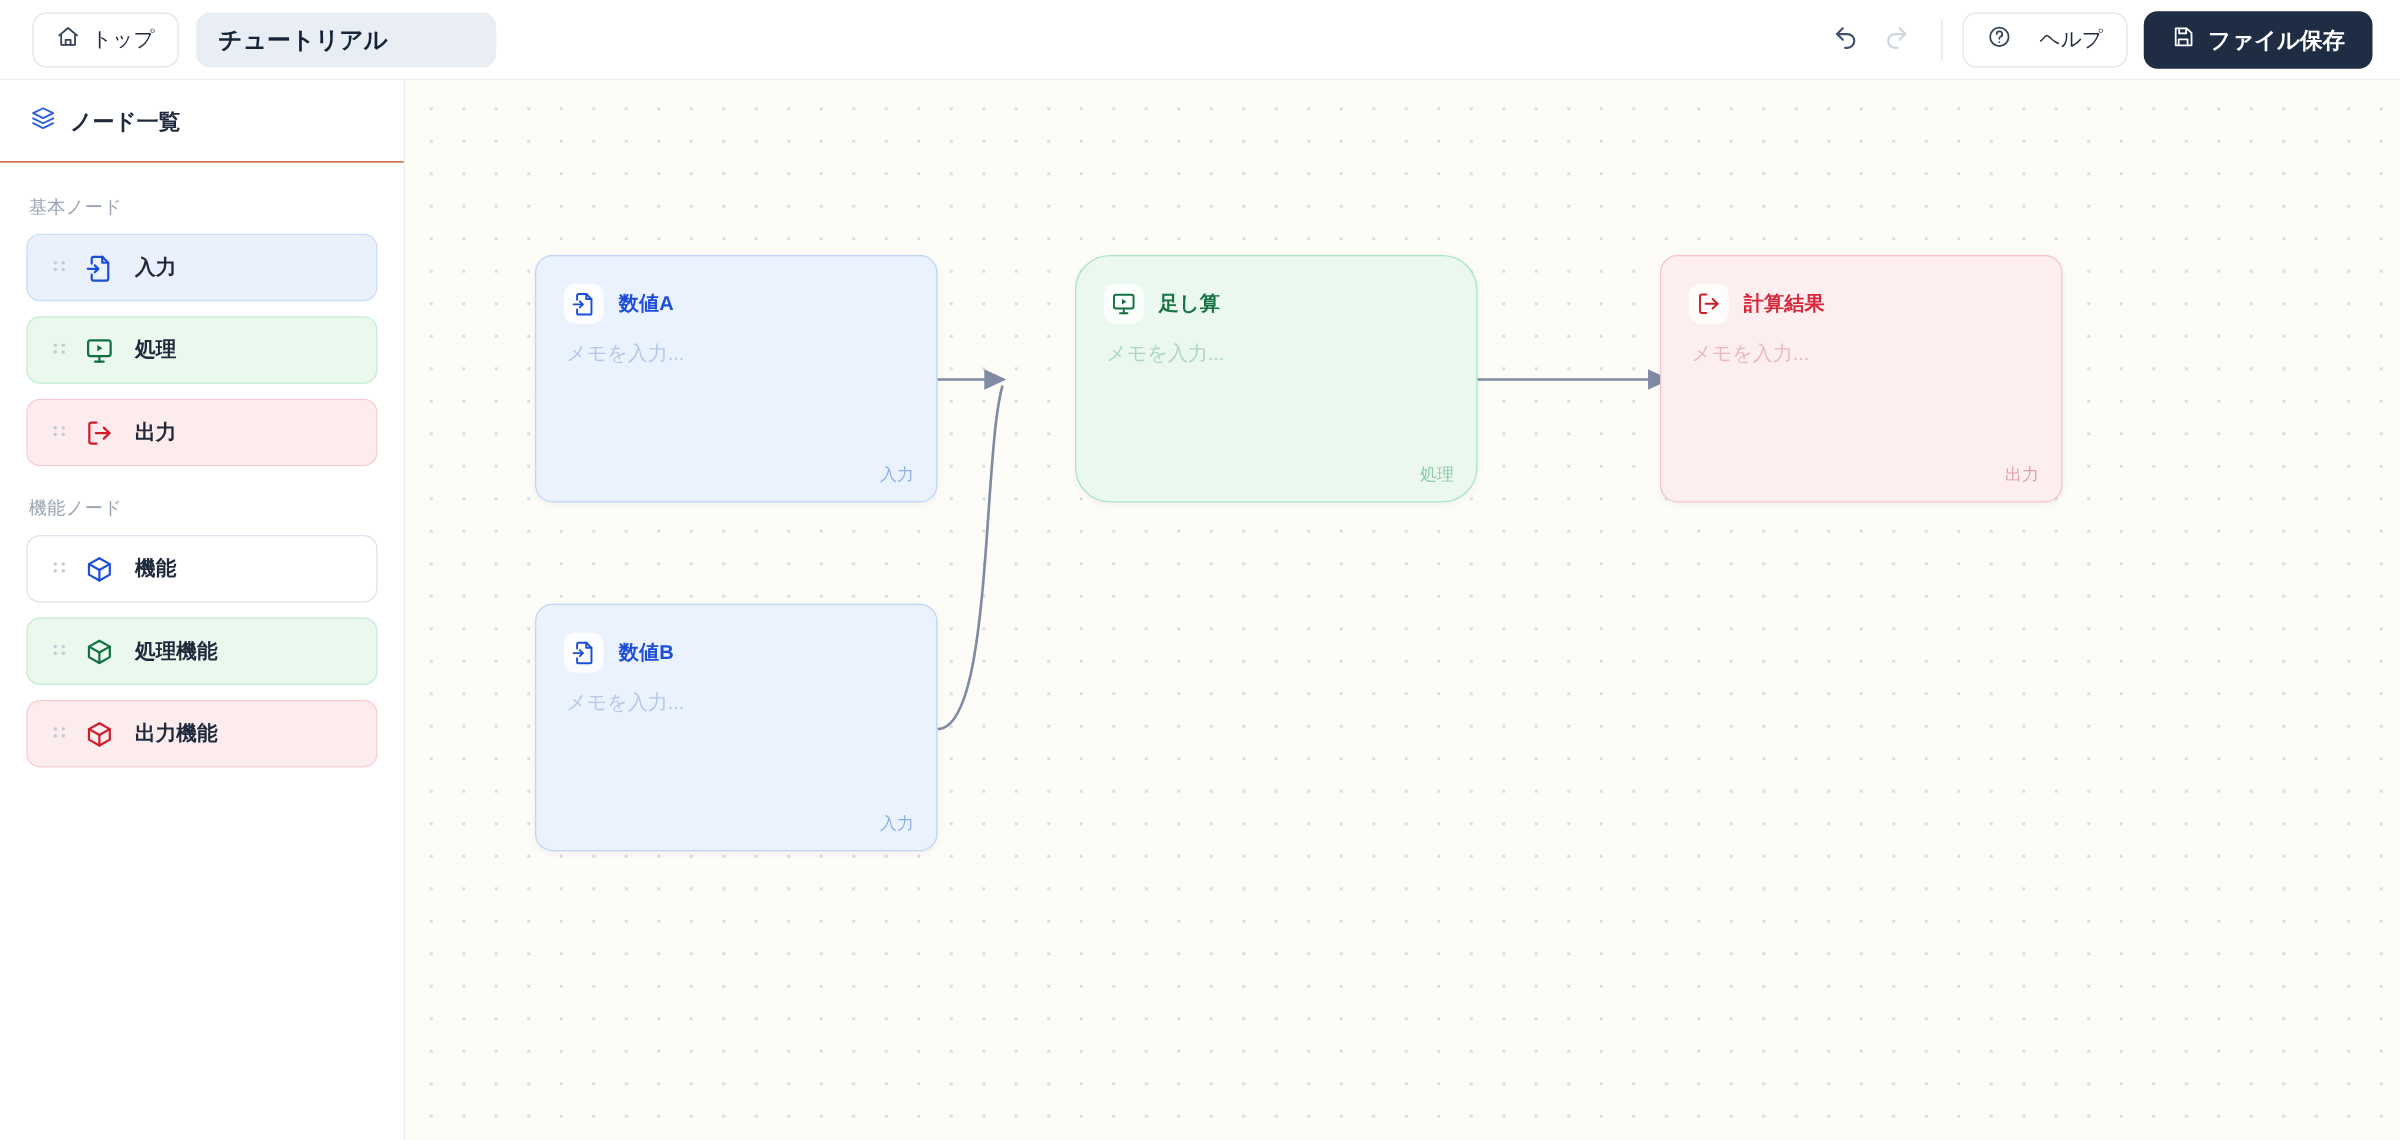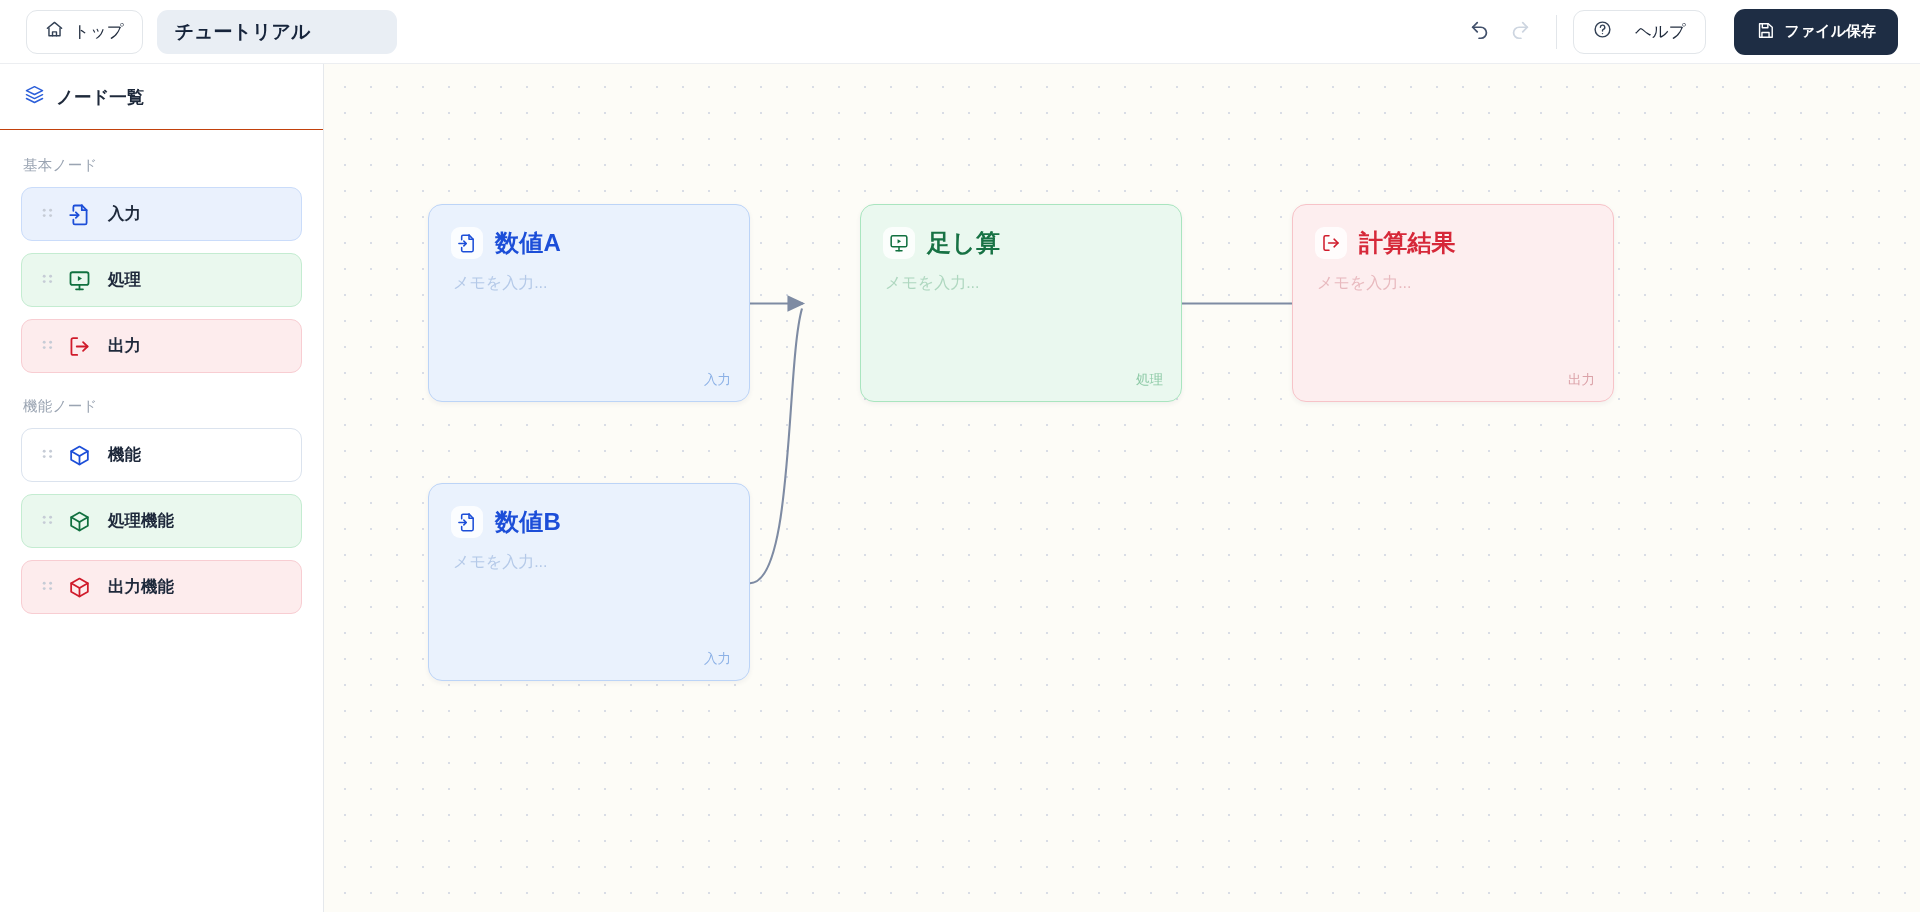--- a/index.html
+++ b/index.html
@@ -49,26 +49,26 @@
     width: 1px; height: 34px; background: #e2e6ea; margin: 0 16px;
   }
   .help-btn {
     height: 44px; display: flex; align-items: center; gap: 23px;
     padding: 0 19px;
     border: 1px solid #e2e6ea; border-radius: 11px;
     background: #ffffff; color: #1e293b;
     font-size: 16.5px; font-weight: 500; cursor: pointer;
   }
   .save-btn {
-    margin-left: 28px;
+    margin-left: 13px;
     height: 46px; display: flex; align-items: center; gap: 10px;
     padding: 0 22px;
     border: none; border-radius: 11px;
     background: #1e2d44; color: #ffffff;
-    font-size: 15px; font-weight: 700; cursor: pointer;
+    font-size: 18px; font-weight: 700; cursor: pointer;
   }
 
   
   .body { flex: 1 1 auto; display: flex; min-height: 0; }
 
   
   .sidebar {
     width: 324px; flex: 0 0 324px;
     background: #ffffff;
     border-right: 1px solid #e5e8ec;
@@ -132,35 +132,35 @@
     border: 1.6px solid;
     box-shadow: 0 2px 5px rgba(30,45,68,.055);
     overflow: hidden;
   }
   .gnode .ghead { display: flex; align-items: center; gap: 12px; padding: 22px 22px 0 22px; }
   .gnode .gicon {
     width: 32px; height: 32px; flex: 0 0 32px; border-radius: 9px;
     background: rgba(255,255,255,.82);
     display: flex; align-items: center; justify-content: center;
   }
-  .gnode .gtitle { font-size: 24px; font-weight: 700; letter-spacing: .2px; }
+  .gnode .gtitle { font-size: 16px; font-weight: 700; letter-spacing: .2px; }
   .gnode .gmemo { padding: 14px 24px 0 24px; font-size: 16px; }
   .gnode .gbadge {
     position: absolute; right: 18px; bottom: 12px;
     font-size: 13.5px; font-weight: 500;
   }
   .n-blue  { background: #eaf2fd; border-color: #bcd4f7; }
   .n-blue  .gtitle { color: #1c4ed8; }
   .n-blue  .gmemo  { color: #b4c9e8; }
   .n-blue  .gbadge { color: #8cb1e6; }
-  .n-green { background: #eaf8ef; border-color: #a9e5bf; }
+  .n-green { background: #eaf8ef; border-color: #a9e5bf; border-radius: 28px; }
   .n-green .gtitle { color: #177244; }
   .n-green .gmemo  { color: #aed7bf; }
   .n-green .gbadge { color: #8ecaa7; }
-  .n-red   { background: #fdeeef; border-color: #f7c3c8; }
+  .n-red   { background: #fdeeef; border-color: #f7c3c8; margin-left: 36px; }
   .n-red   .gtitle { color: #d62839; }
   .n-red   .gmemo  { color: #e8b9be; }
   .n-red   .gbadge { color: #dba2a8; }
 </style>
 </head>
 <body>
 
 <div id="app">
 
   <div class="topbar">

